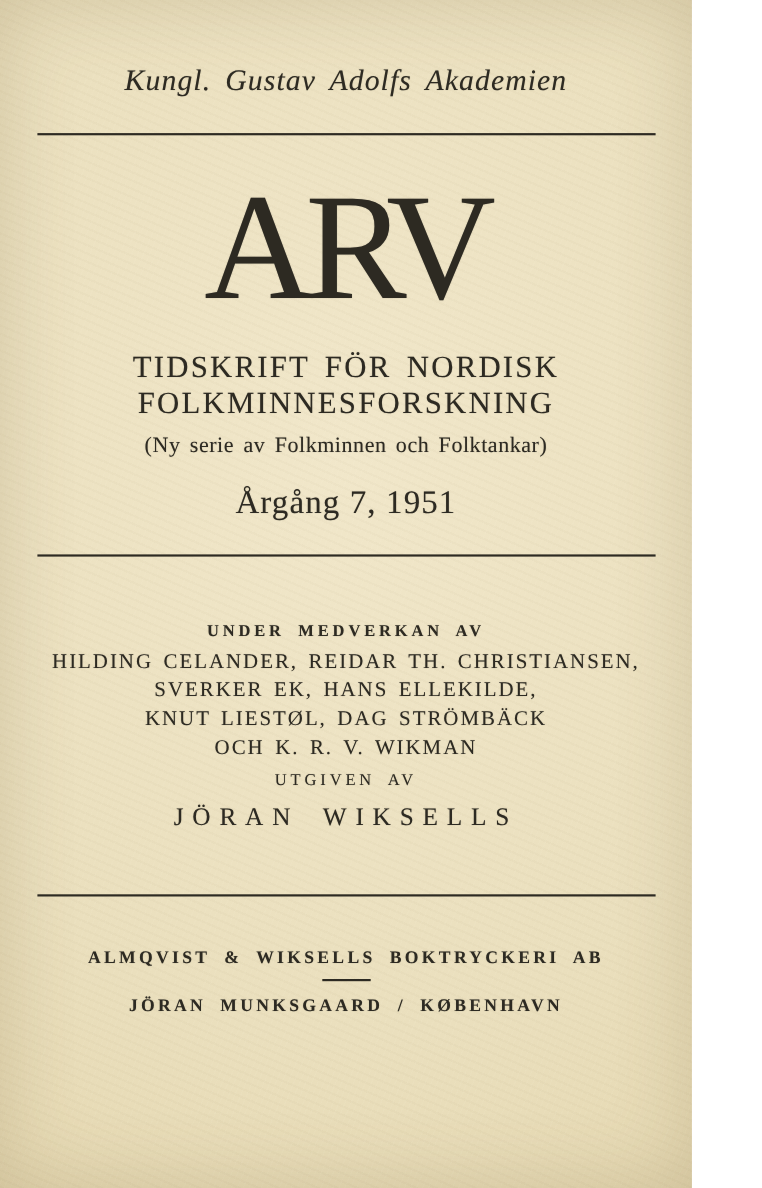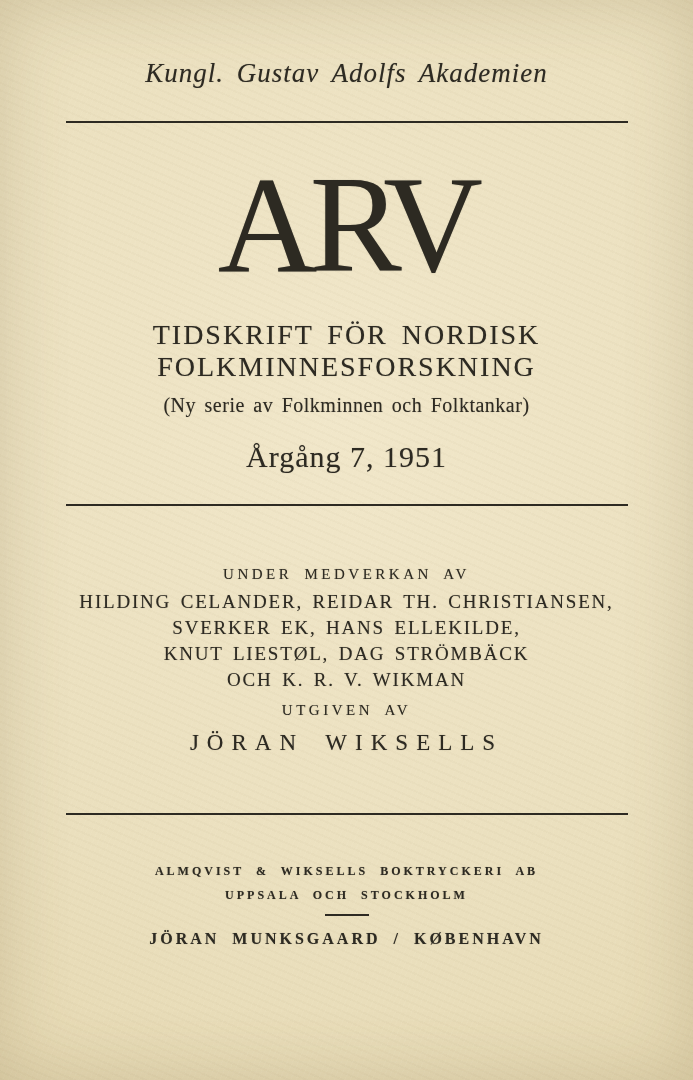--- a/index.html
+++ b/index.html
@@ -9,21 +9,21 @@
     --ink: #2d2a22;
   }
   * { margin: 0; padding: 0; box-sizing: border-box; }
   html, body { width: 693px; height: 1080px; }
   body {
     font-family: "Liberation Serif", "DejaVu Serif", serif;
     color: var(--ink);
   }
   .page {
     position: relative;
-    width: 693px;
+    width: 629px;
     height: 1080px;
     overflow: hidden;
     background:
       repeating-linear-gradient(23deg, rgba(120,100,60,0.028) 0 2px, rgba(0,0,0,0) 2px 7px),
       repeating-linear-gradient(-67deg, rgba(255,250,230,0.05) 0 1px, rgba(0,0,0,0) 1px 5px),
       radial-gradient(ellipse 120% 90% at 50% 38%, var(--paper-light) 0%, var(--paper) 55%, var(--paper-edge) 100%);
     box-shadow: inset 0 0 70px rgba(110,90,50,0.20);
     text-align: center;
   }
   .ink { color: var(--ink); text-shadow: 0 0 1px rgba(45,42,34,0.35); }
@@ -71,21 +71,21 @@
     margin-top: 22px;
     font-size: 30px;
     line-height: 36px;
     letter-spacing: 1px;
   }
   .rule-mid    { margin-top: 29px; }
   .contrib-heading {
     margin-top: 60px;
     font-size: 15px;
     line-height: 16px;
-    font-weight: 400;
+    font-weight: 700;
     letter-spacing: 3.5px;
     word-spacing: 5px;
   }
   .contrib-lines { margin-top: 7px; }
   .contrib-line {
     font-size: 19px;
     line-height: 26px;
     letter-spacing: 1.8px;
     word-spacing: 3px;
   }
@@ -100,21 +100,21 @@
   .editor-name {
     margin-top: 11px;
     font-size: 23px;
     line-height: 28px;
     letter-spacing: 8px;
     word-spacing: 8px;
   }
   .rule-bottom { margin-top: 56px; }
   .printer {
     margin-top: 44px;
-    font-size: 12px;
+    font-size: 16px;
     line-height: 24px;
     font-weight: 700;
     letter-spacing: 3px;
     word-spacing: 6px;
   }
   .imprint-divider {
     width: 44px;
     margin: 7px auto 0 auto;
     border: 0;
     border-top: 2px solid var(--ink);
@@ -157,19 +157,18 @@
   </div>
 
   <div class="editor-heading ink">UTGIVEN AV</div>
 
   <div class="editor-name ink">JÖRAN WIKSELLS</div>
 
   <hr class="rule rule-bottom">
 
   <div class="printer ink">ALMQVIST &amp; WIKSELLS BOKTRYCKERI AB</div>
 
-  <div class="printer ink" style="margin-top:0;">UPPSALA OCH STOCKHOLM</div>
 
   <hr class="imprint-divider">
 
   <div class="publisher ink">JÖRAN MUNKSGAARD / KØBENHAVN</div>
 
 </div>
 
 </body></html>

